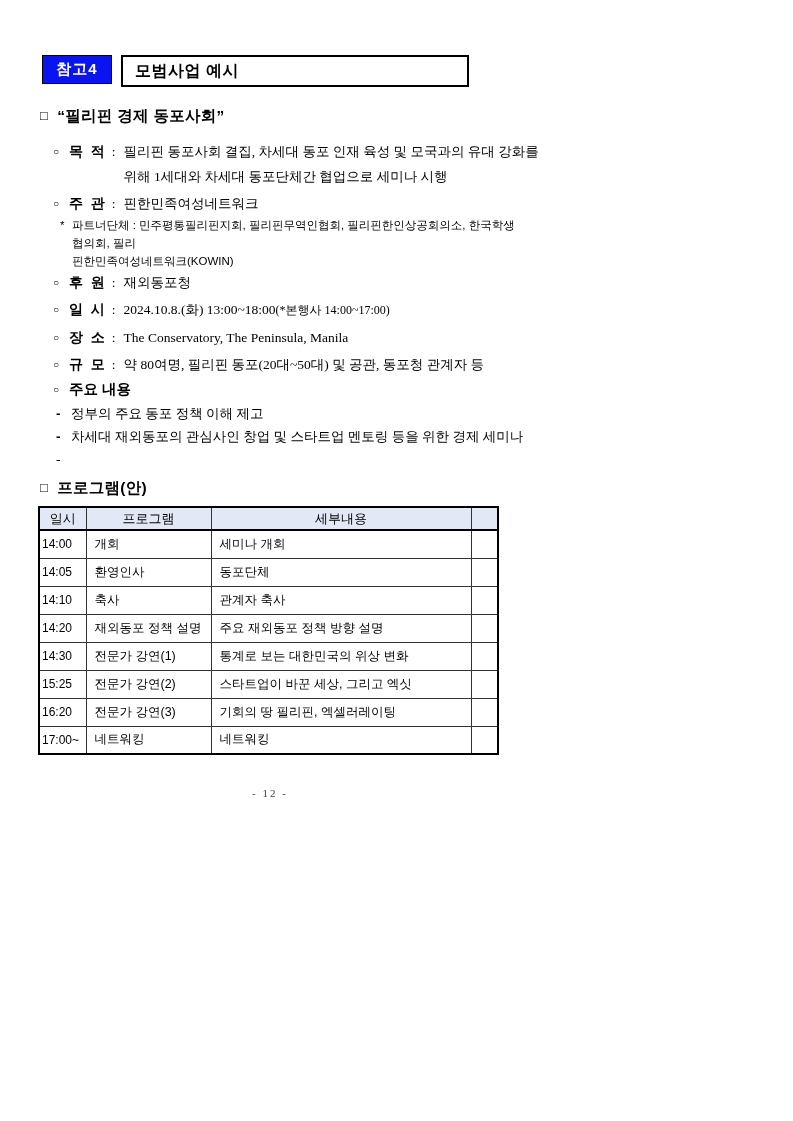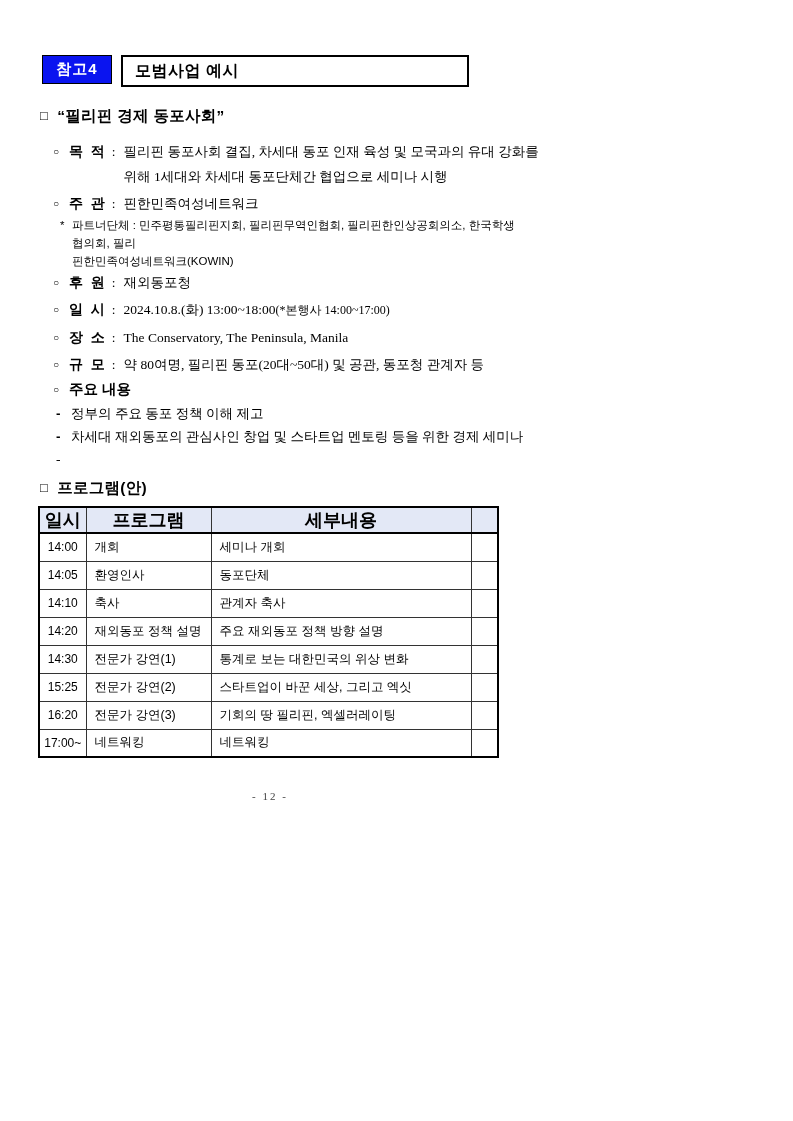--- a/index.html
+++ b/index.html
@@ -135,26 +135,26 @@
     border: 2px solid #000;
     font-family: "Liberation Sans", sans-serif;
     font-size: 12.5px;
     table-layout: fixed;
     width: 459px;
   }
   table.program th, table.program td { border: 1px solid #333; }
   table.program th {
     background: #e3e8f6;
     height: 23px;
-    font-weight: bold;
-    font-size: 18px;
+    font-weight: normal;
+    font-size: 13px;
     border-bottom: 2px solid #000;
   }
   table.program td { height: 28px; padding: 0 8px; }
-  table.program td.time { text-align: center; padding: 0 2px; font-size: 12px; }
+  table.program td.time { padding: 0 2px; font-size: 12px; }
 
   .page-footer {
     margin-top: 32px;
     width: 460px;
     text-align: center;
     font-size: 11px;
     color: #444;
     letter-spacing: 2px;
   }
 </style>

